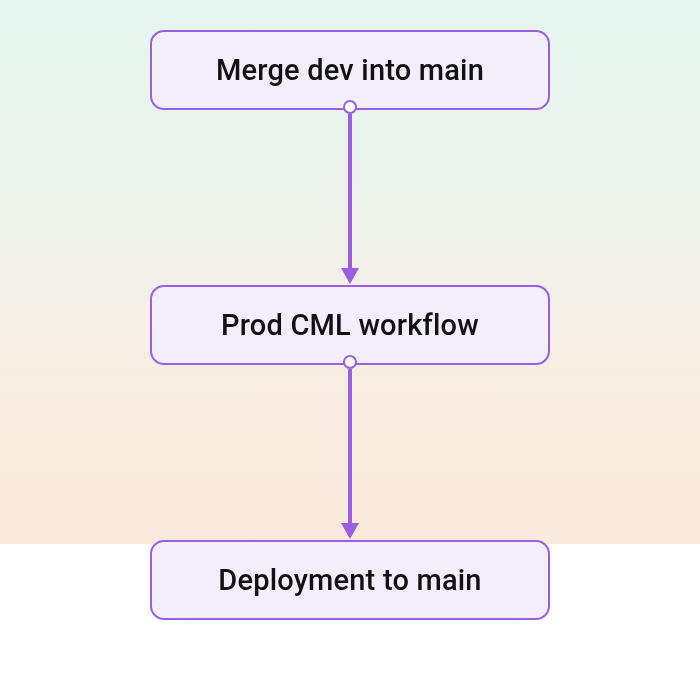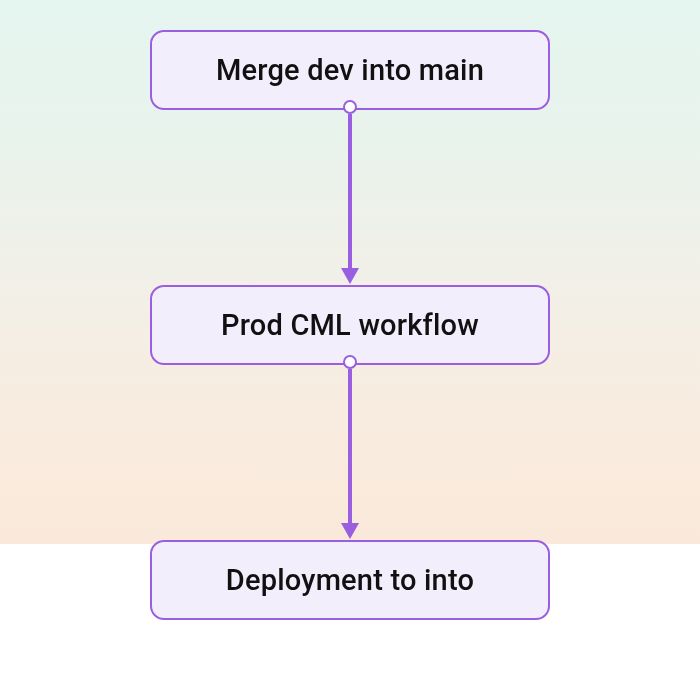--- a/index.html
+++ b/index.html
@@ -93,16 +93,16 @@
     <span>Prod CML workflow</span>
   </div>
 
   <div class="connector" style="left:345px; top:364px; width:10px; height:175px;">
     <div class="dot"></div>
     <div class="line"></div>
     <div class="arrowhead"></div>
   </div>
 
   <div class="node" style="left:150px; top:540px; width:400px; height:80px;">
-    <span>Deployment to into</span>
+    <span>Deployment to main</span>
   </div>
 
 </div>
 
 </body></html>

